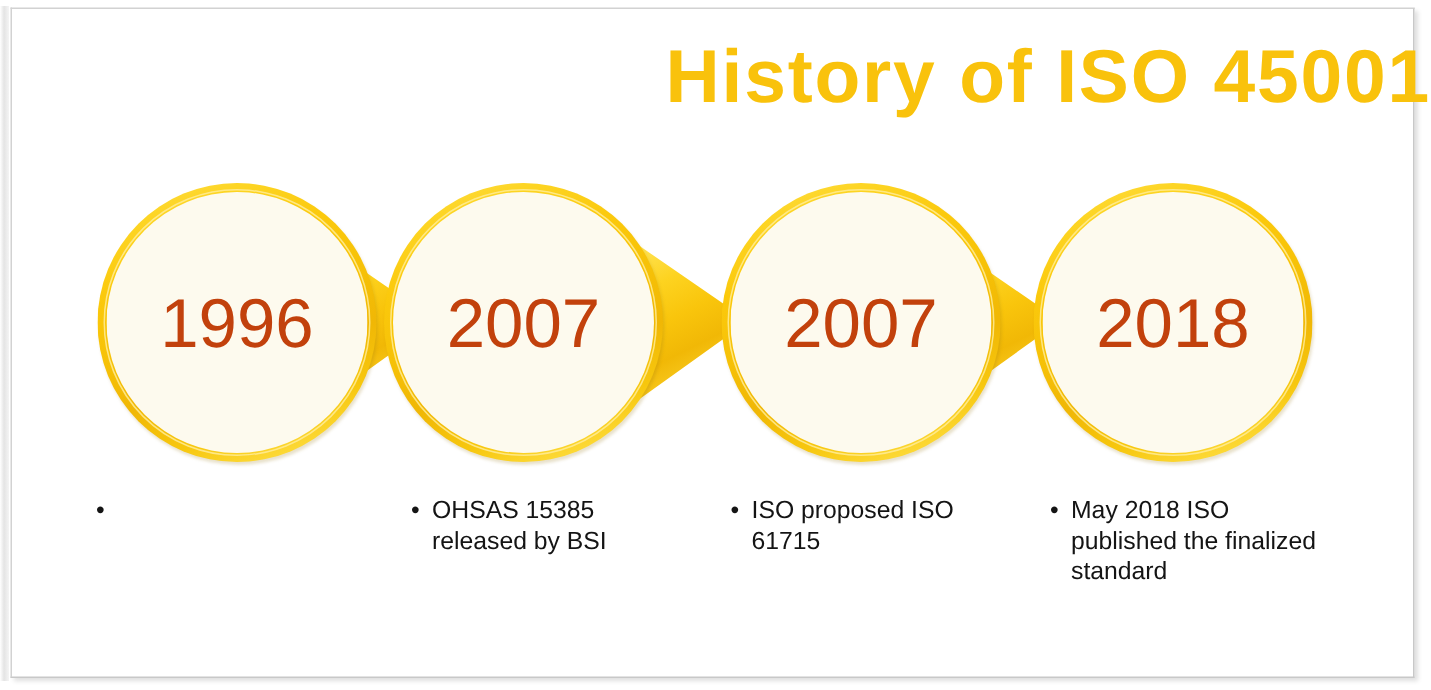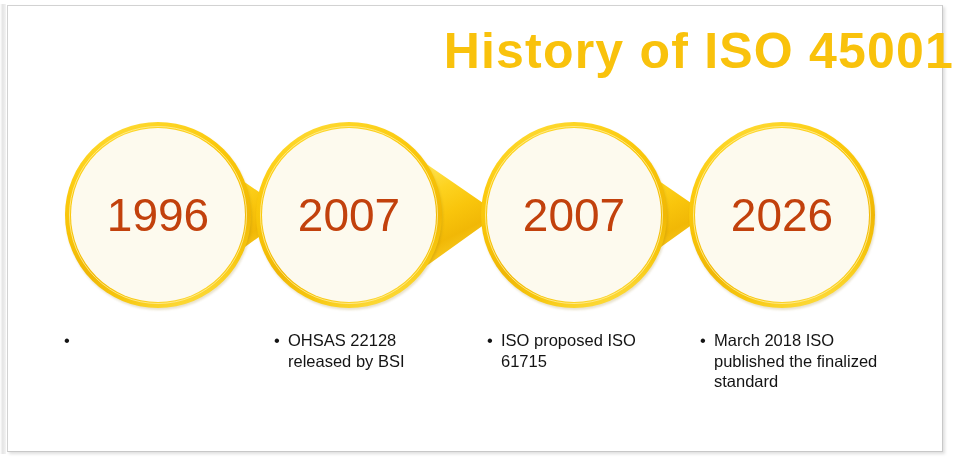--- a/index.html
+++ b/index.html
@@ -199,21 +199,21 @@
             </linearGradient>
           </defs>
           <path d="M 0 0 L 74 51 L 0 104 Q 26 52 0 0 Z" fill="url(#ag1)"></path>
         </svg>
       </div>
       <div class="node" style="left: 256px;">
         <div class="circle"></div>
         <div class="year">2007</div>
       </div>
       <div class="caption" style="left: 272px;">
-        <div class="bullet-row"><span class="dot">•</span><span>OHSAS 22128 released by BSI</span></div>
+        <div class="bullet-row"><span class="dot">•</span><span>OHSAS 15385 released by BSI</span></div>
       </div>
       <div class="arrow" style="left: 633px;">
         <svg width="78" height="104" viewBox="0 0 78 104">
           <defs>
             <linearGradient id="ag2" x1="0" y1="0" x2="0.35" y2="1">
               <stop offset="0%" stop-color="#ffe457"></stop>
               <stop offset="28%" stop-color="#fdd320"></stop>
               <stop offset="52%" stop-color="#f9c50c"></stop>
               <stop offset="74%" stop-color="#f1b806"></stop>
               <stop offset="100%" stop-color="#fbd02a"></stop>
@@ -224,20 +224,20 @@
       </div>
       <div class="node" style="left: 481px;">
         <div class="circle"></div>
         <div class="year">2007</div>
       </div>
       <div class="caption" style="left: 485px;">
         <div class="bullet-row"><span class="dot">•</span><span>ISO proposed ISO 61715</span></div>
       </div>
       <div class="node" style="left: 689px;">
         <div class="circle"></div>
-        <div class="year">2026</div>
+        <div class="year">2018</div>
       </div>
       <div class="caption" style="left: 698px;">
-        <div class="bullet-row"><span class="dot">•</span><span>March 2018 ISO published the finalized standard</span></div>
+        <div class="bullet-row"><span class="dot">•</span><span>May 2018 ISO published the finalized standard</span></div>
       </div>
     </div>
 
 </div>
 
 </body></html>

